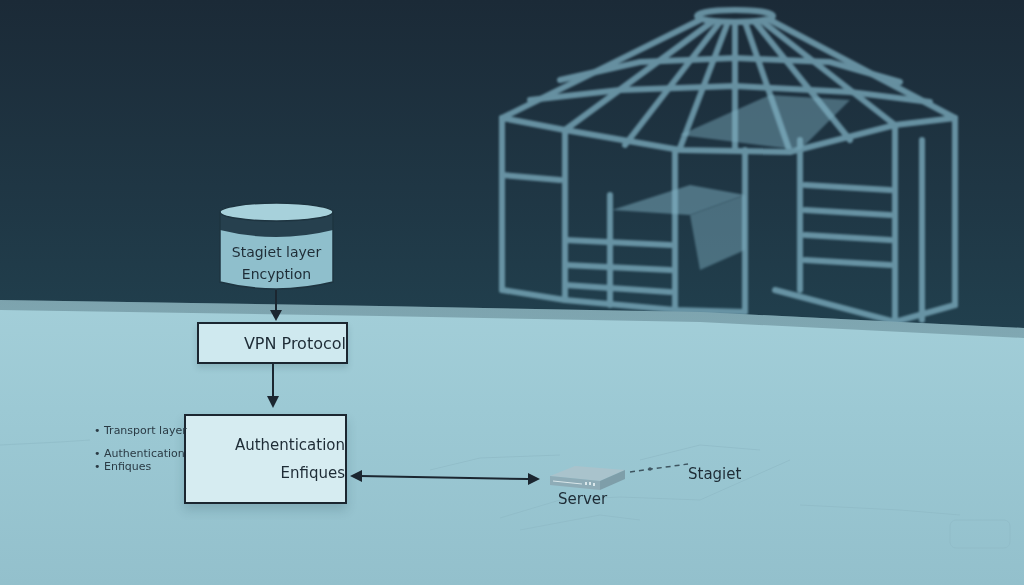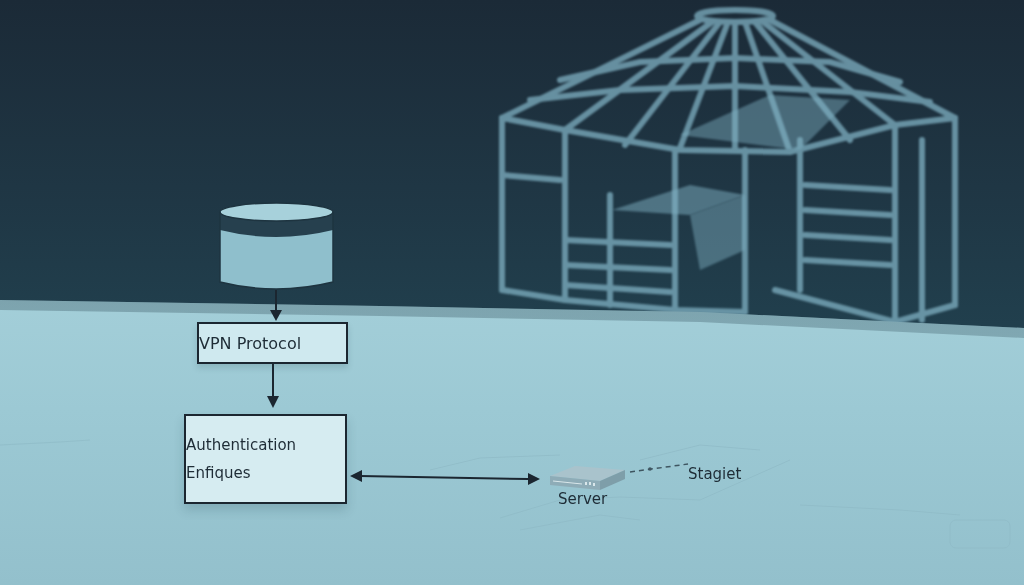--- a/index.html
+++ b/index.html
@@ -24,21 +24,21 @@
     clip-path: polygon(0 300px, 380px 306px, 700px 312px, 900px 322px, 1024px 328px, 1024px 338px, 700px 322px, 380px 316px, 0 310px);
   }
   svg.overlay { position: absolute; left: 0; top: 0; }
 
   .label {
     position: absolute; color: #1e2c36; text-align: center; white-space: nowrap;
   }
   .box {
     position: absolute; box-sizing: border-box;
     border: 2px solid #1b2630;
-    display: flex; flex-direction: column; align-items: flex-start; justify-content: center;
+    display: flex; flex-direction: column; align-items: flex-end; justify-content: center;
     color: #1e2c36;
   }
   .vpn-box {
     left: 197px; top: 322px; width: 151px; height: 42px;
     background: #cfe9ef; font-size: 16px;
     box-shadow: 0 4px 6px rgba(30,60,70,0.15);
   }
   .auth-box {
     left: 184px; top: 414px; width: 163px; height: 90px;
     background: #d6ecf1; font-size: 15px; line-height: 28px;
@@ -147,26 +147,35 @@
       <line x1="553" y1="481" x2="582" y2="484" stroke="#d8e6ea" stroke-width="1"></line>
       <rect x="585" y="482" width="2" height="3" fill="#d8e6ea"></rect>
       <rect x="589" y="482" width="2" height="3" fill="#d8e6ea"></rect>
       <rect x="593" y="483" width="2" height="3" fill="#d8e6ea"></rect>
     </g>
 
     <line x1="630" y1="472" x2="688" y2="464" stroke="#3e5560" stroke-width="1.5" stroke-dasharray="5,4"></line>
     <circle cx="650" cy="469" r="1.8" fill="#3e5560"></circle>
   </svg>
 
+  <div class="label cyl-text" style="left:220px; top:241px; width:113px;">
+    <div>Stagiet layer</div>
+    <div>Encyption</div>
+  </div>
 
   <div class="box vpn-box">
     <span>VPN Protocol</span>
   </div>
 
   <div class="box auth-box">
     <span>Authentication</span>
     <span>Enfiques</span>
   </div>
 
+  <div class="bullets">
+    <div><span>•</span> <span>Transport layer</span></div>
+    <div class="gap"><span>•</span> <span>Authentication</span></div>
+    <div><span>•</span> <span>Enfiques</span></div>
+  </div>
 
   <div class="label server-label">Server</div>
   <div class="label client-label">Stagiet</div>
 </div>
 
 </body></html>

